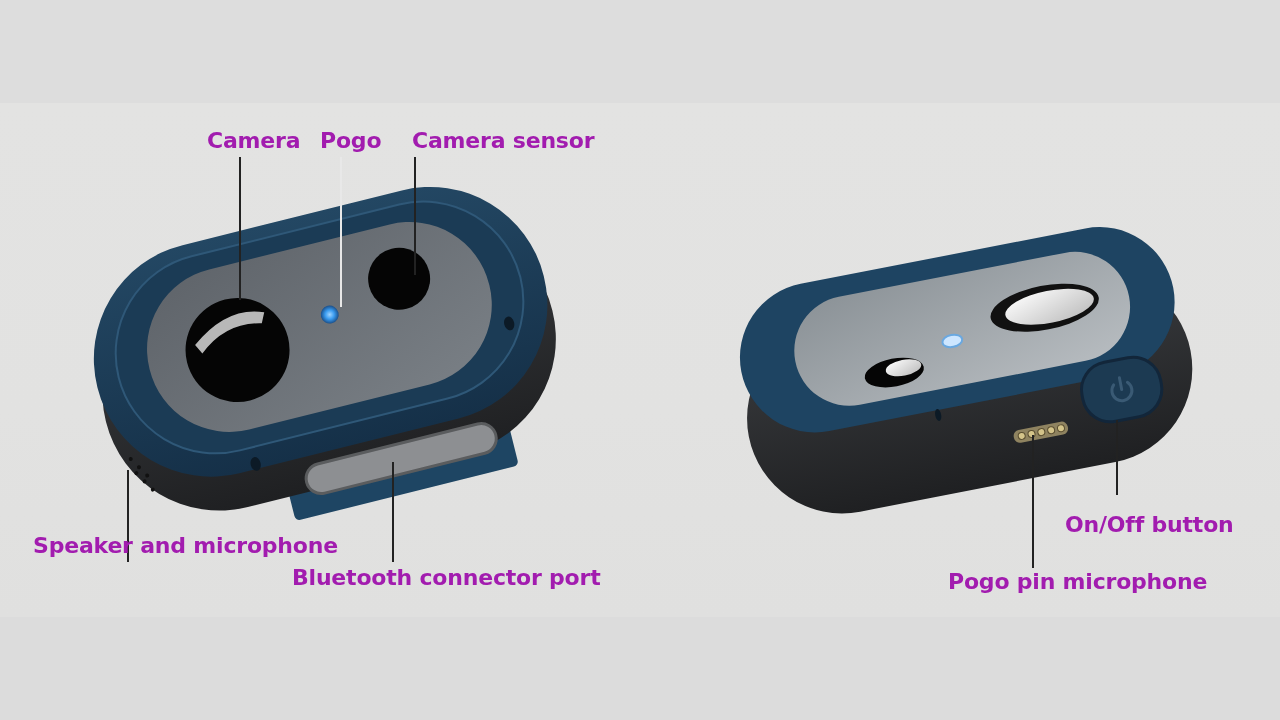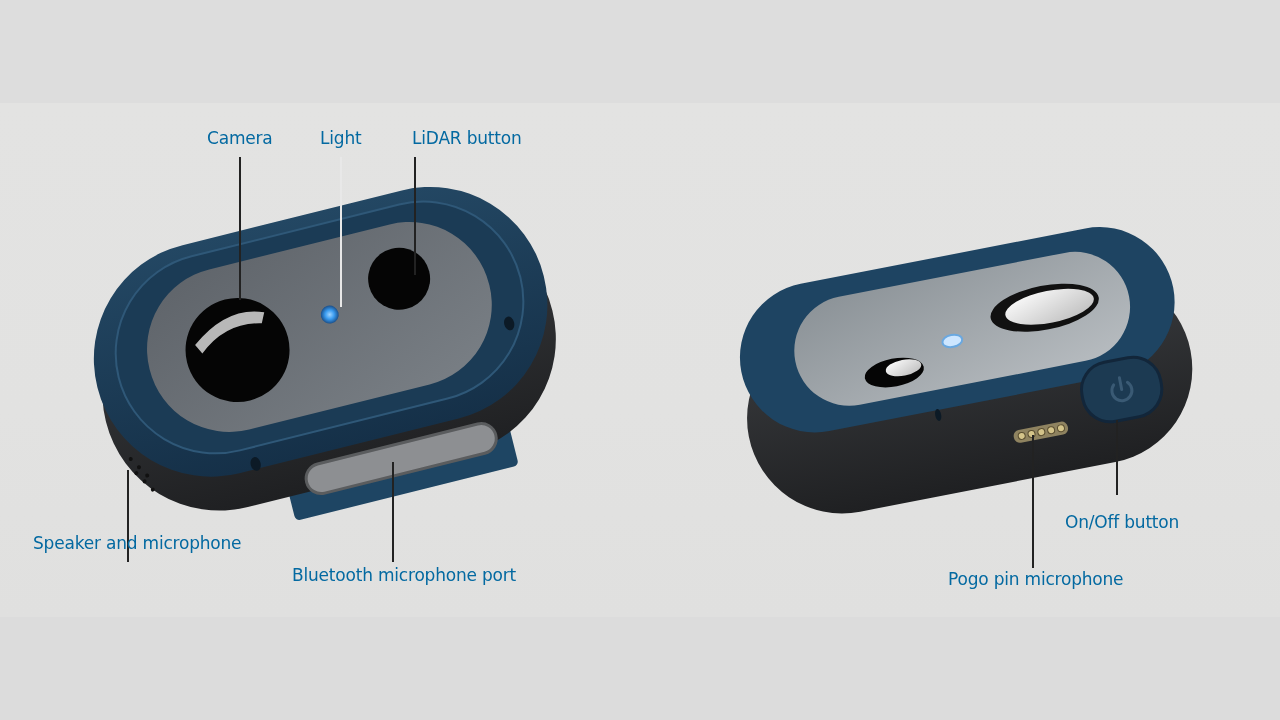--- a/index.html
+++ b/index.html
@@ -1,20 +1,20 @@
 <!DOCTYPE html>
 <html><head>
 <meta charset="utf-8">
 <style>
   html, body { margin:0; padding:0; }
   body { width:1280px; height:720px; overflow:hidden; background:#dcdcdc; position:relative; font-family:"DejaVu Sans", sans-serif; }
   .bg-band-top { position:absolute; left:0; top:0; width:1280px; height:103px; background:#dddddd; }
   .bg-main { position:absolute; left:0; top:103px; width:1280px; height:514px; background:linear-gradient(180deg,#e3e3e2 0%,#e2e2e1 60%,#e0e0df 100%); }
   .bg-band-bot { position:absolute; left:0; top:617px; width:1280px; height:103px; background:#dcdcdc; }
-  .label { position:absolute; font-size:17px; color:#0369a1; white-space:nowrap; letter-spacing:-0.2px; }
+  .label { position:absolute; font-size:22px; color:#a21caf; white-space:nowrap; letter-spacing:-0.2px;font-weight:bold; }
   .leader { position:absolute; width:1.5px; background:#222; }
   svg.device { position:absolute; left:0; top:0; }
 </style>
 </head>
 <body>
 
 <div class="bg-band-top"></div>
 <div class="bg-main"></div>
 <div class="bg-band-bot"></div>
 
@@ -118,18 +118,18 @@
 
 <div class="leader" style="left:239px; top:157px; height:143px;"></div>
 <div class="leader" style="left:340px; top:157px; height:150px; background:#e8e8e8;"></div>
 <div class="leader" style="left:414px; top:157px; height:118px;"></div>
 <div class="leader" style="left:127px; top:470px; height:92px;"></div>
 <div class="leader" style="left:392px; top:462px; height:100px;"></div>
 <div class="leader" style="left:1032px; top:435px; height:133px;"></div>
 <div class="leader" style="left:1116px; top:420px; height:75px;"></div>
 
 <div class="label" style="left:207px; top:128px;">Camera</div>
-<div class="label" style="left:320px; top:128px;">Light</div>
-<div class="label" style="left:412px; top:128px;">LiDAR button</div>
+<div class="label" style="left:320px; top:128px;">Pogo</div>
+<div class="label" style="left:412px; top:128px;">Camera sensor</div>
 <div class="label" style="left:33px; top:533px;">Speaker and microphone</div>
-<div class="label" style="left:292px; top:565px;">Bluetooth microphone port</div>
+<div class="label" style="left:292px; top:565px;">Bluetooth connector port</div>
 <div class="label" style="left:1065px; top:512px;">On/Off button</div>
 <div class="label" style="left:948px; top:569px;">Pogo pin microphone</div>
 
 </body></html>

